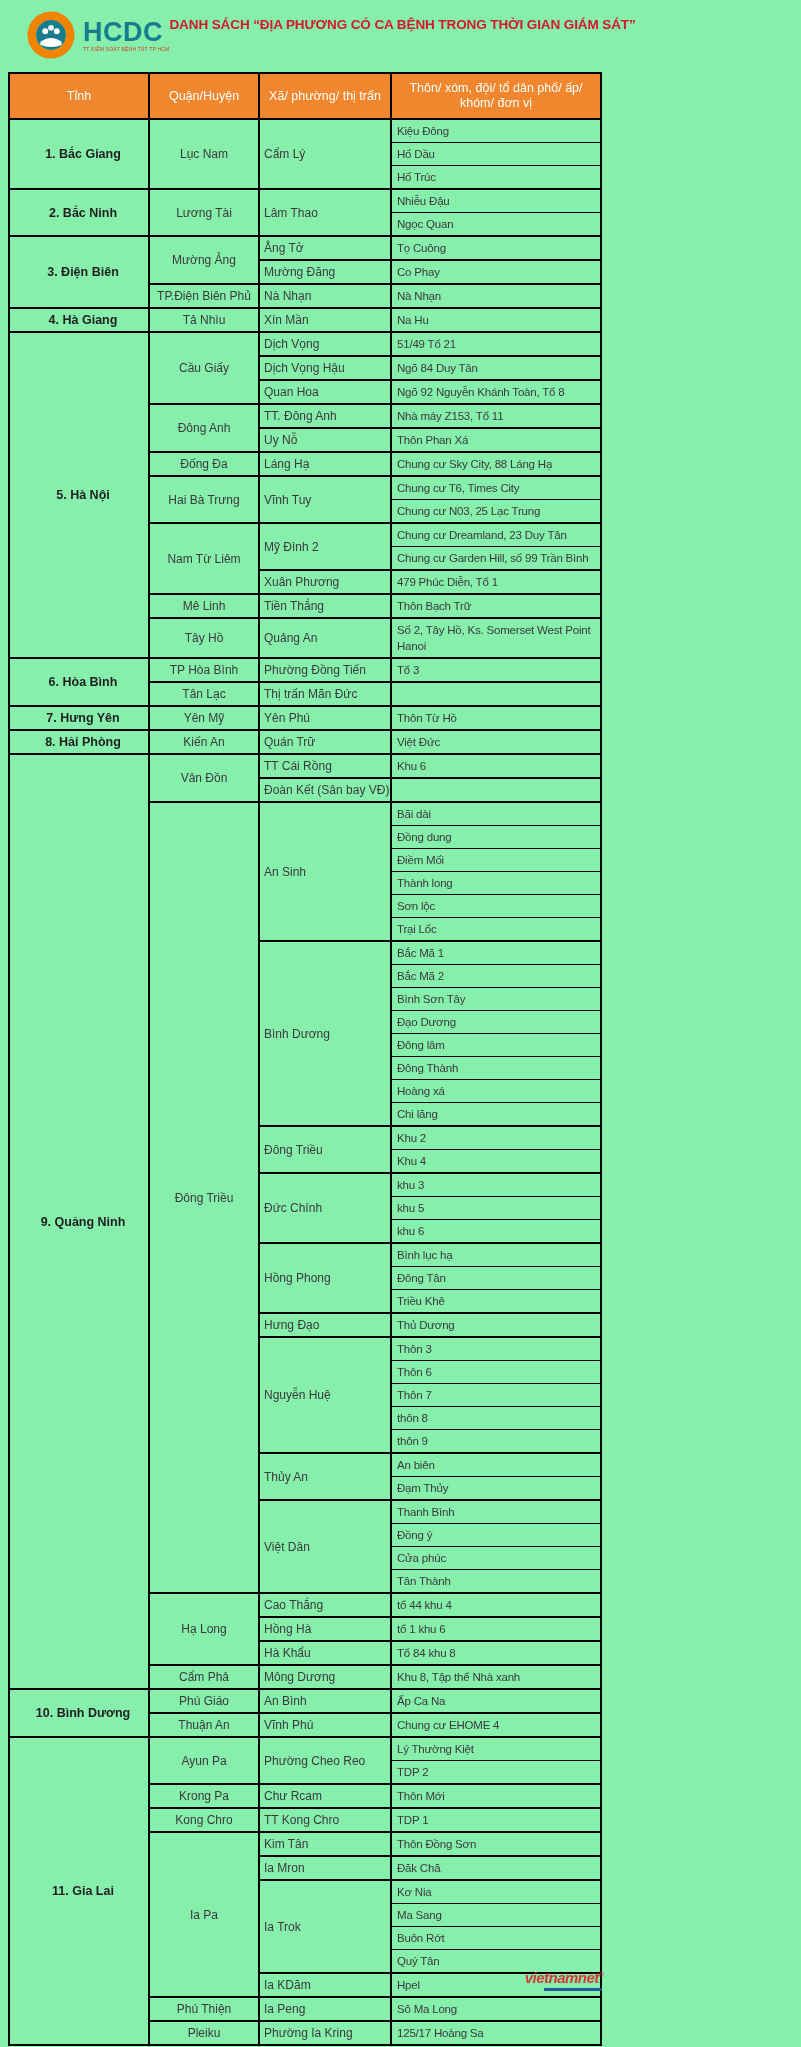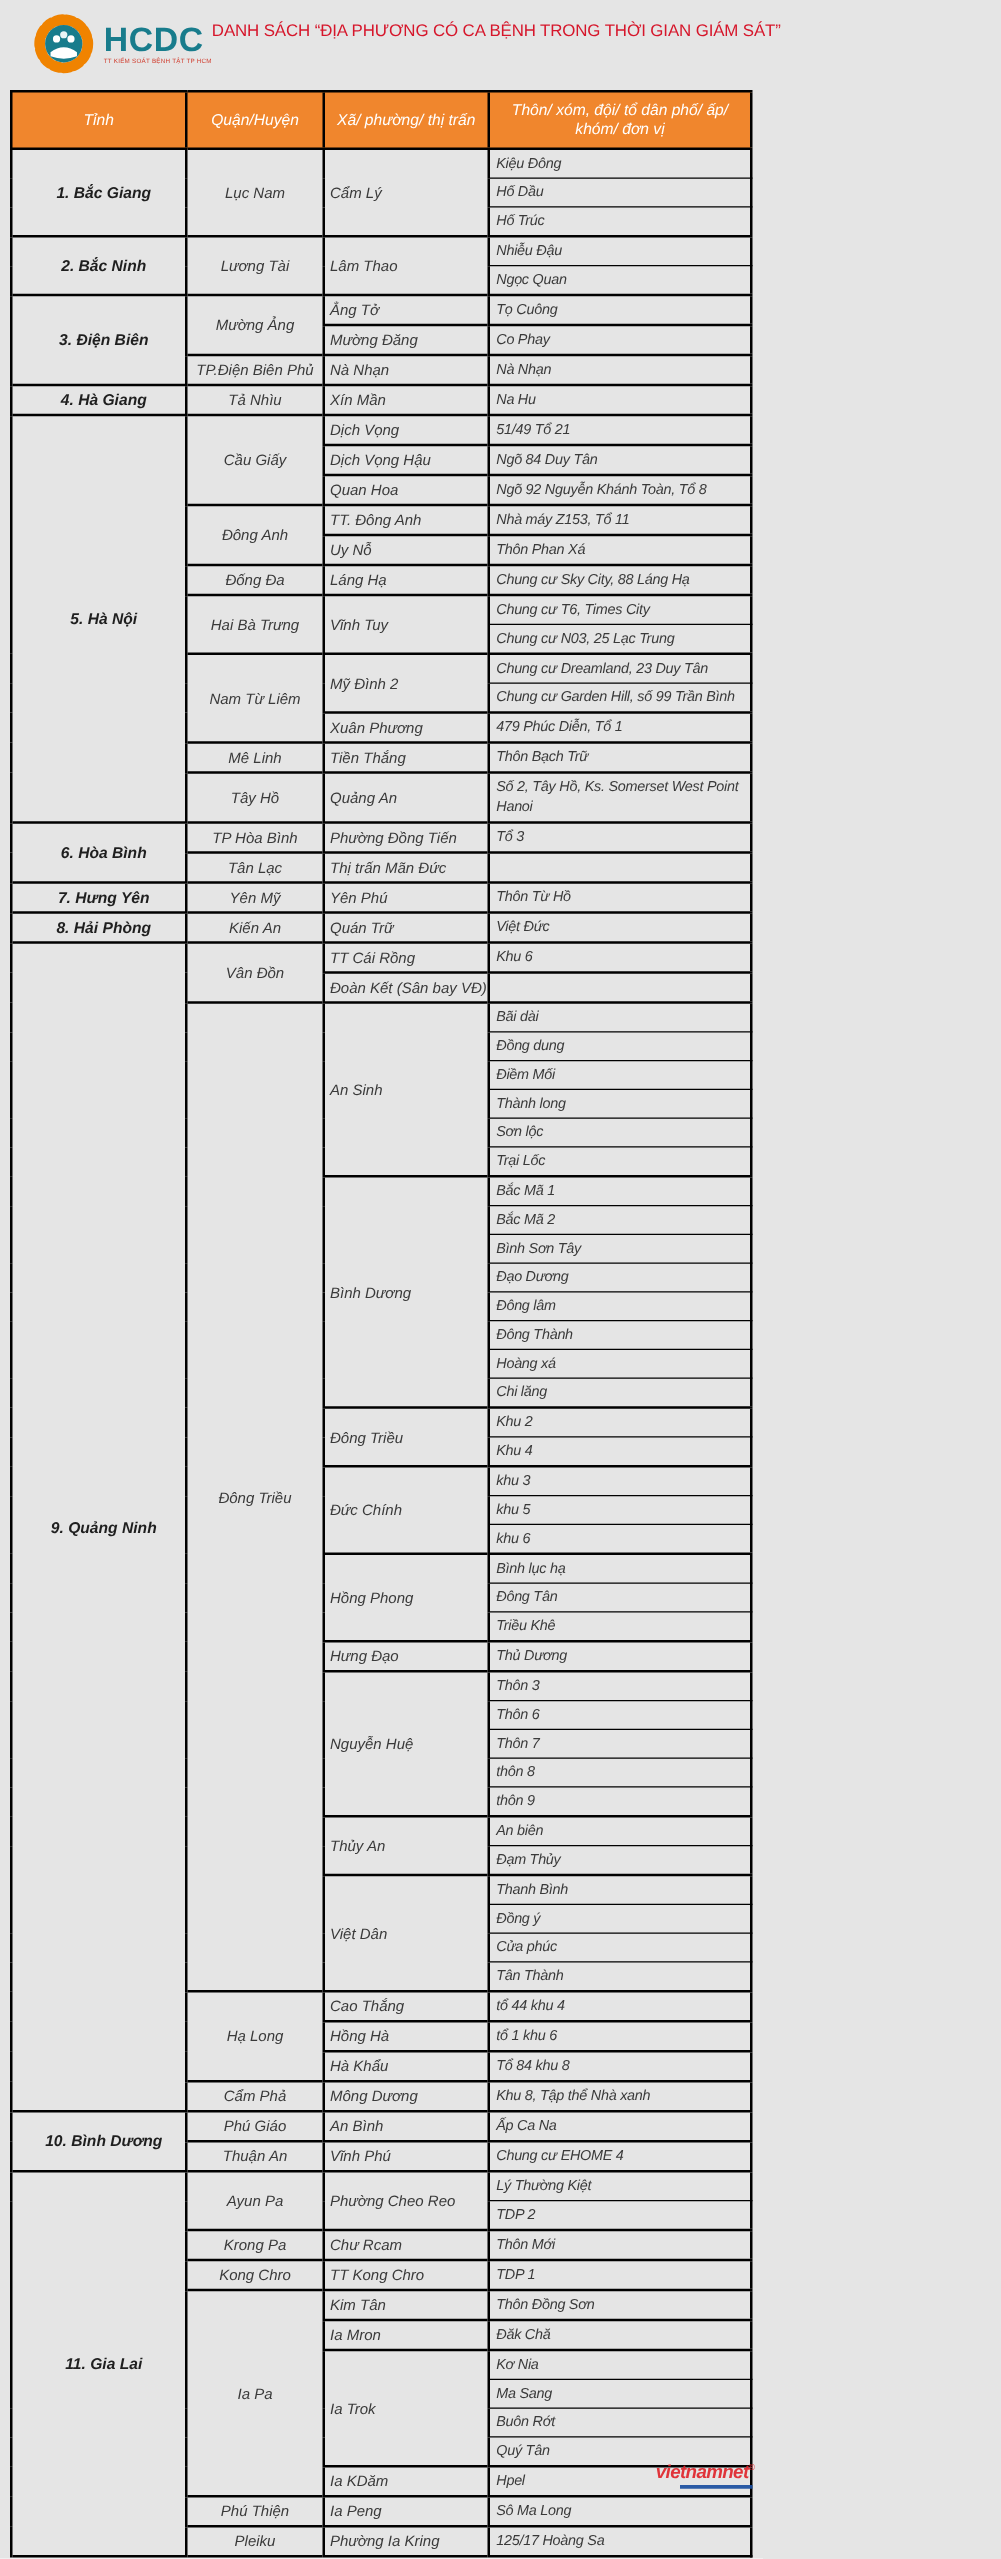--- a/index.html
+++ b/index.html
@@ -1,30 +1,30 @@
 <!DOCTYPE html>
 <html><head>
 <meta charset="utf-8">
 <style>
   html,body{margin:0;padding:0;background:#fff;}
   body{font-family:"Liberation Sans",sans-serif;-webkit-font-smoothing:antialiased;}
-  .page{position:relative;width:801px;height:2047px;background:#e5e5e5;overflow:hidden;}
+  .page{position:relative;width:801px;height:2047px;background:#86efac;overflow:hidden;}
 
   
   .page-header{display:flex;align-items:flex-start;width:612px;padding:10px 0 0 26px;box-sizing:border-box;margin-bottom:12px;}
   .logo-wrap{display:flex;align-items:center;gap:7px;flex:0 0 auto;}
   .logo-text{display:flex;flex-direction:column;}
   .logo-acr{font-size:27px;font-weight:bold;color:#187C8C;letter-spacing:.5px;line-height:26px;}
   .logo-tag{font-size:5px;color:#D03A2B;letter-spacing:.2px;margin-top:1px;}
   .title-block{flex:1;text-align:center;padding-top:7px;min-width:0;}
-  .page-title{color:#D6162B;font-weight:normal;font-size:13.5px;white-space:nowrap;letter-spacing:-0.1px;}
+  .page-title{color:#D6162B;font-weight:bold;font-size:13.5px;white-space:nowrap;letter-spacing:-0.1px;}
   .page-subtitle{color:#C0504D;font-size:13px;margin-top:7px;}
 
   
-  .table-wrap{margin-left:8px;width:592px;font-style:italic;}
+  .table-wrap{margin-left:8px;width:592px;}
   table{border-collapse:collapse;table-layout:fixed;width:592px;border:2px solid #000;}
   th{background:#F0862D;color:#fff;font-weight:400;font-size:12.5px;height:40px;
      border:1px solid #000;border-left-width:2px;vertical-align:middle;text-align:center;
      line-height:15px;padding:2px 8px;border-bottom-width:2px;border-top-width:2px;}
   td{border:1px solid #000;border-left-width:2px;font-size:12px;color:#3a3a3a;
      vertical-align:middle;padding:3px 4px;line-height:16px;box-sizing:border-box;}
   .col-province{font-weight:bold;text-align:center;font-size:12.5px;color:#1f1f1f;white-space:nowrap;overflow:hidden;padding-left:12px;}
   .col-district{text-align:center;white-space:nowrap;overflow:hidden;margin-left:28px;}
   .col-commune{white-space:nowrap;overflow:hidden;}
   .col-village{text-align:left;padding-left:5px;font-size:11.5px;letter-spacing:-0.2px;white-space:nowrap;overflow:hidden;}

